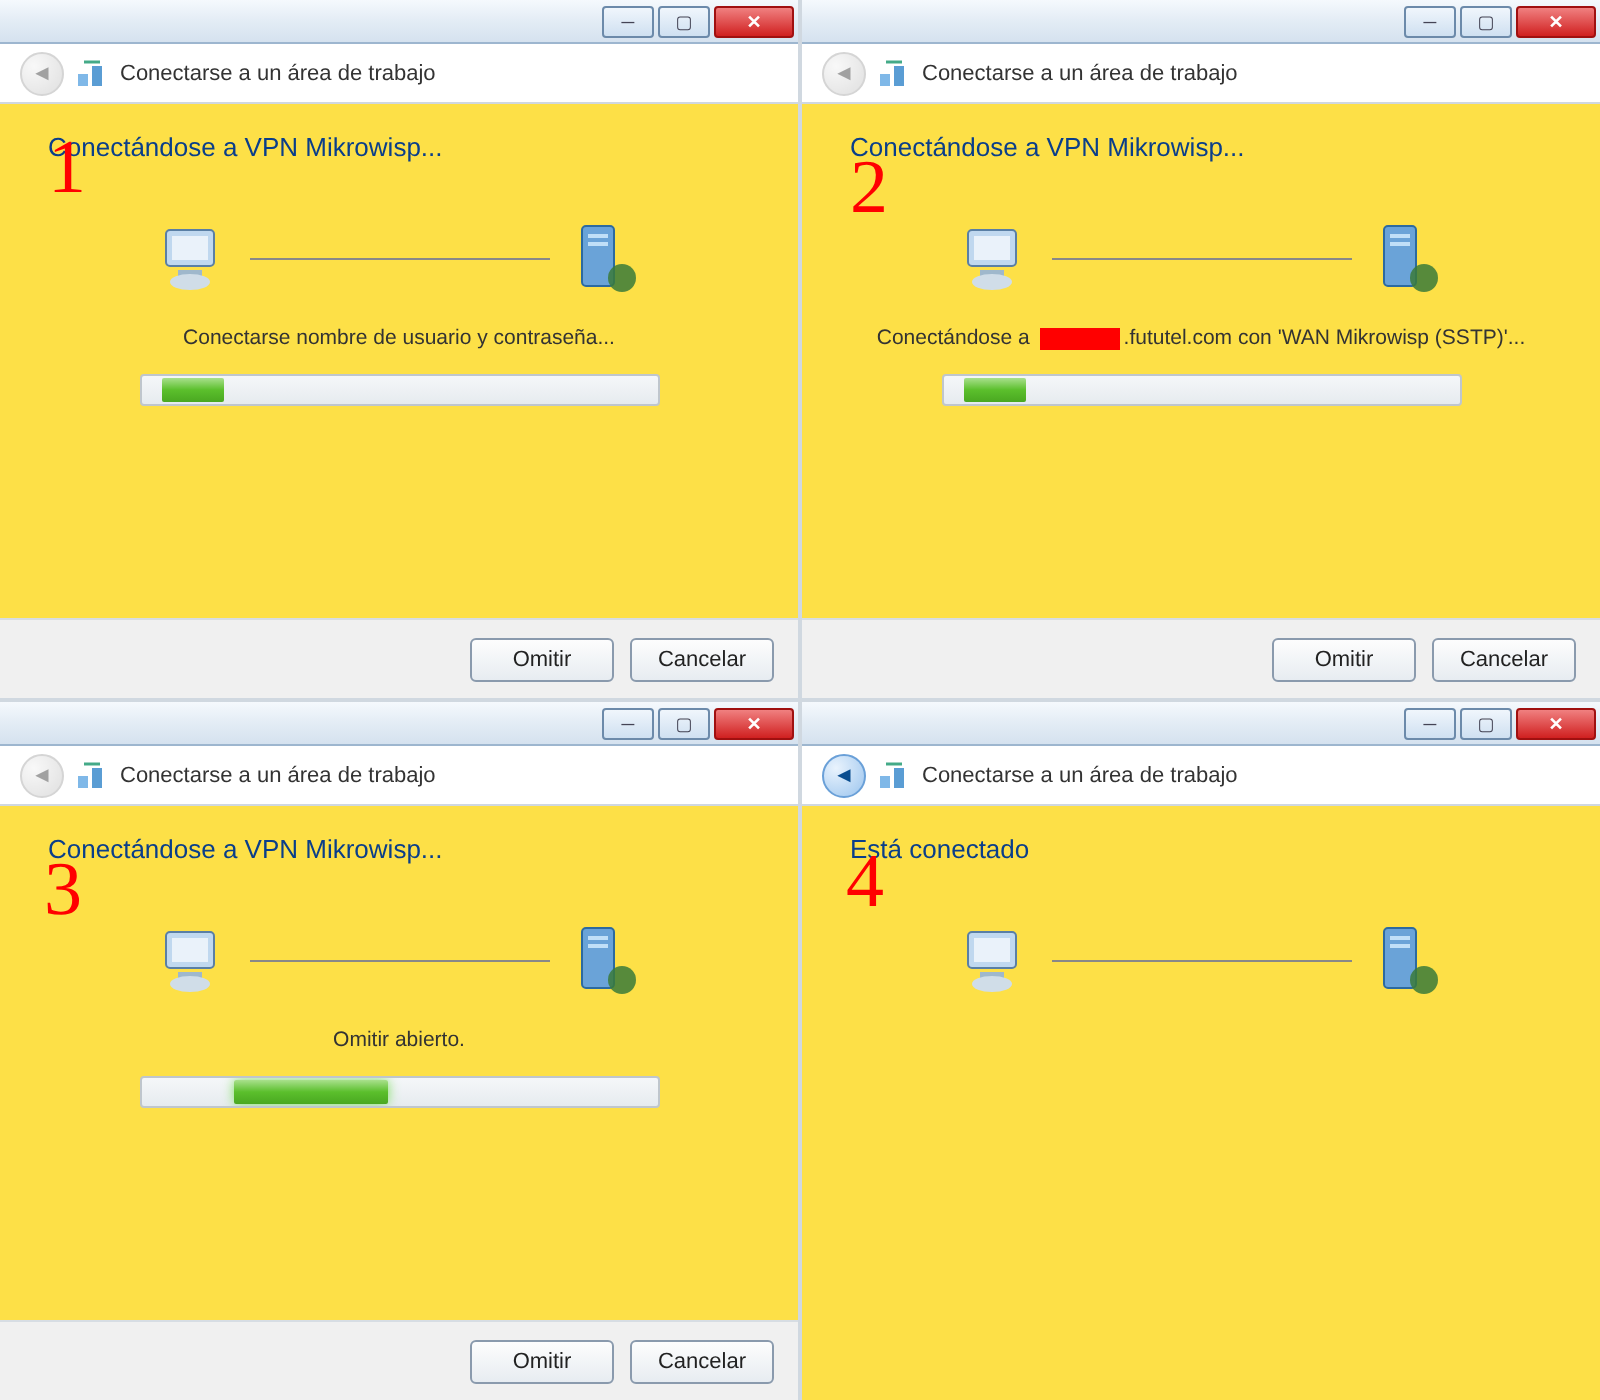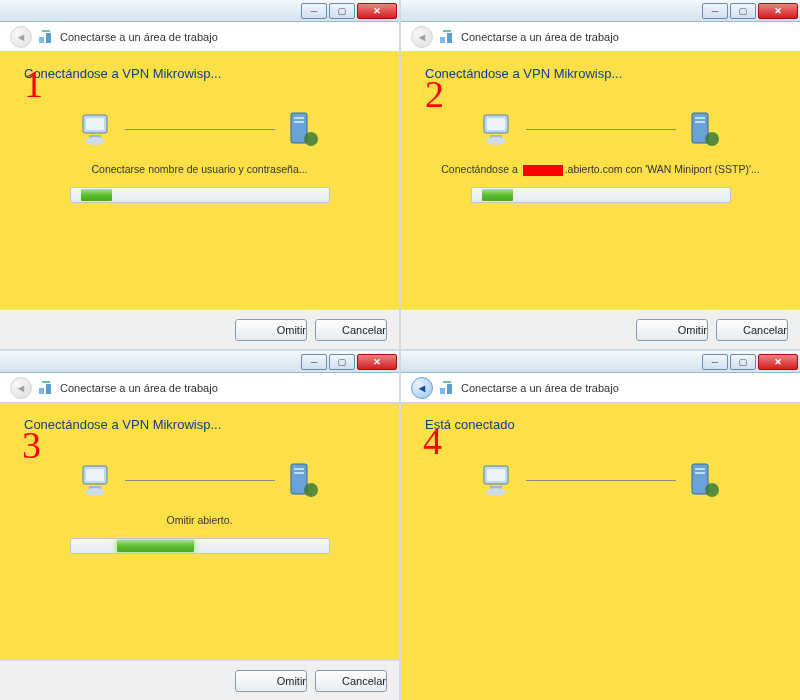--- a/index.html
+++ b/index.html
@@ -160,21 +160,21 @@
     gap: 8px;
     padding: 0 12px;
   }
   .btn {
     min-width: 72px;
     height: 22px;
     font-size: 11px;
     border: 1px solid #8a9aad;
     border-radius: 3px;
     background: linear-gradient(#fdfdfd,#e7ecf1);
-    text-align: right;
+    text-align: center;
     line-height: 20px;
     color: #222;
     cursor: pointer;
   }
   .annot {
     position: absolute;
     font-family: "Comic Sans MS", cursive;
     color: #ff0000;
     font-size: 38px;
     font-weight: normal;
@@ -268,21 +268,21 @@
       <span class="server-icon">
         <svg viewBox="0 0 40 40">
             <rect x="10" y="4" width="16" height="30" rx="2" fill="#6aa3d8" stroke="#2c6aa0"></rect>
             <rect x="13" y="8" width="10" height="2" fill="#c0dff8"></rect>
             <rect x="13" y="12" width="10" height="2" fill="#c0dff8"></rect>
             <circle cx="30" cy="30" r="7" fill="#3a7a3a" opacity="0.85"></circle>
           </svg>
       </span>
     </div>
     <div class="status-text">
-      <span>Conectándose a </span><span class="redact"></span><span>.abierto.com con 'WAN Miniport (SSTP)'...</span>
+      <span>Conectándose a </span><span class="redact"></span><span>.fututel.com con 'WAN Mikrowisp (SSTP)'...</span>
     </div>
     <div class="progress">
       <div class="progress-fill" style="left:4%; width:12%;"></div>
     </div>
   </div>
   <div class="footer">
     <div class="btn">Omitir</div>
     <div class="btn">Cancelar</div>
   </div>
 </div>

